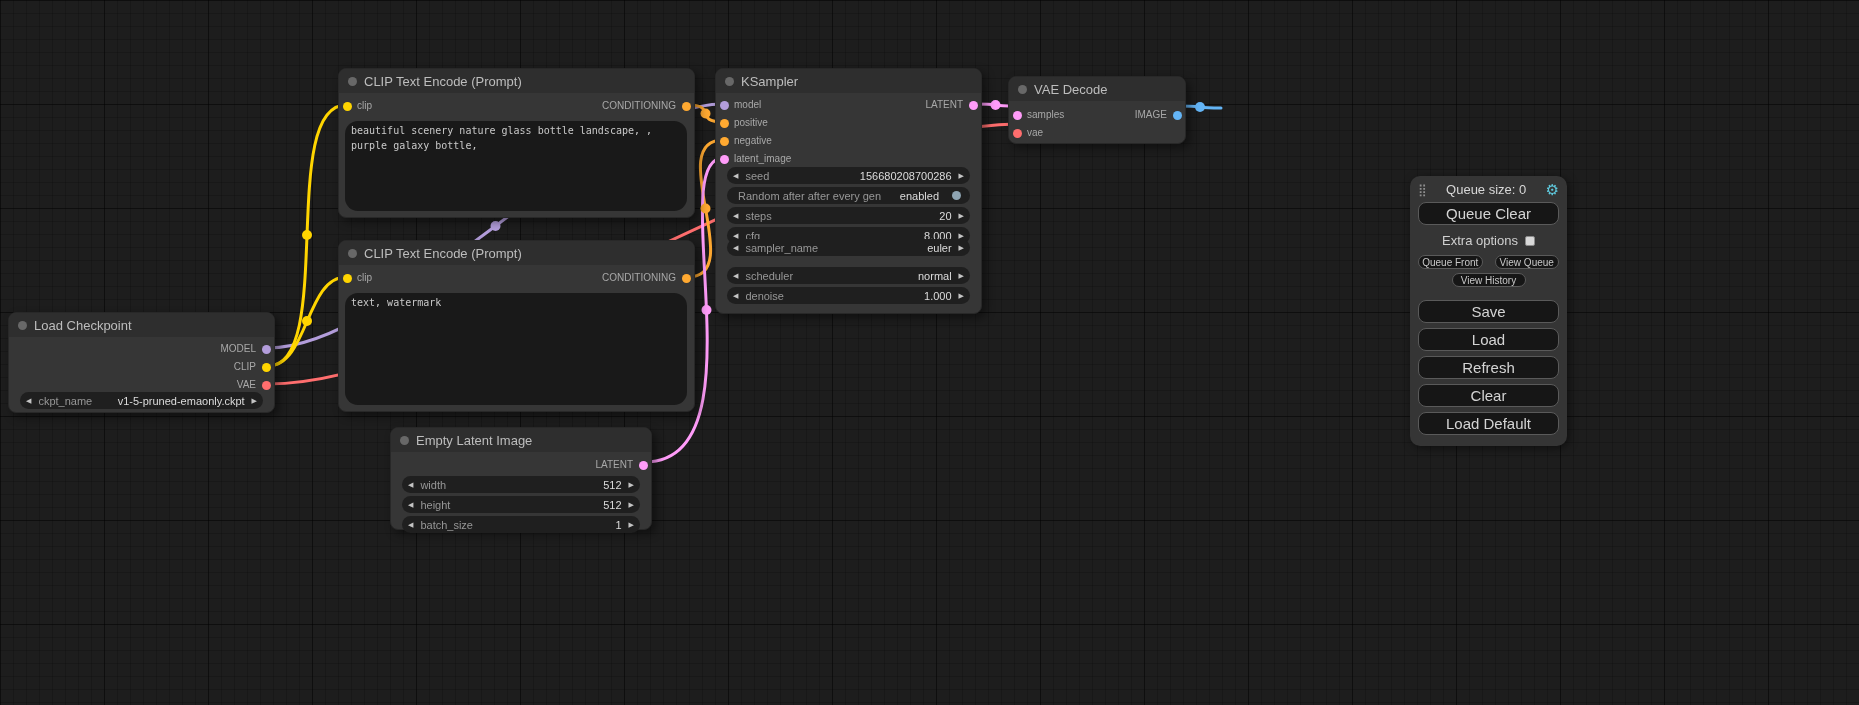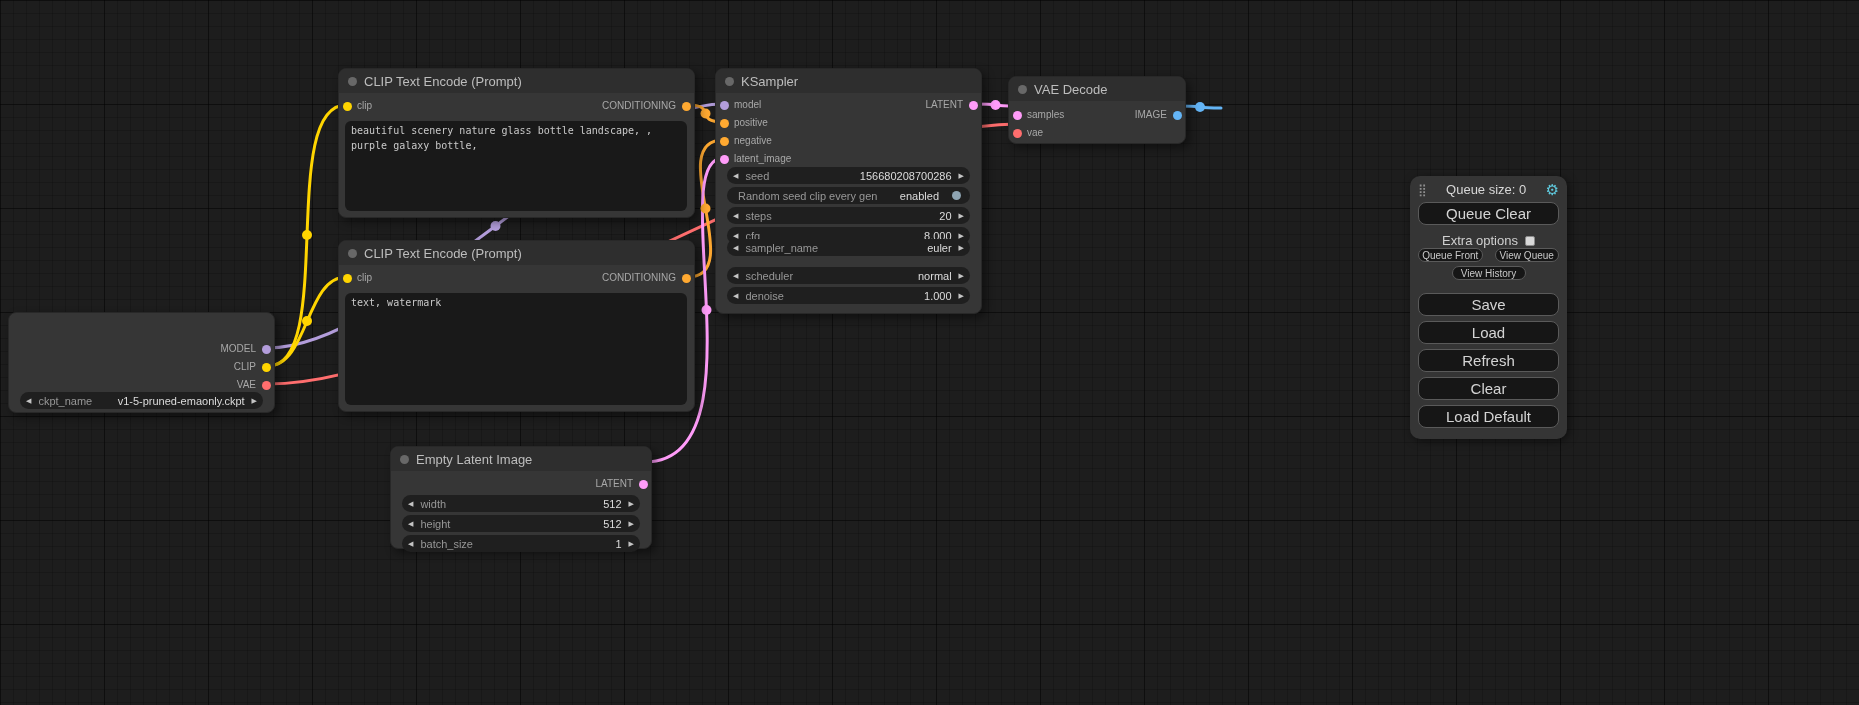--- a/index.html
+++ b/index.html
@@ -37,41 +37,41 @@
 
   .widget { position:absolute; left:11px; right:11px; height:17px; background:#1f1f1f;
     border-radius:9px; display:flex; align-items:center; padding:0 6px; font-size:11px; }
   .warrow { font-size:7px; color:#c4c4c4; flex:none; line-height:1; }
   .wname  { color:#979797; margin-left:7px; white-space:nowrap; flex:none; }
   .wvalue { flex:1; text-align:right; color:#dcdcdc; margin:0 7px; white-space:nowrap; overflow:hidden; }
   .widget.toggle { padding:0 9px; }
   .widget.toggle .wname { margin-left:2px; }
   .knob { width:9px; height:9px; border-radius:50%; margin-left:6px; flex:none; }
 
-  .prompt { position:absolute; left:6px; right:7px; background:#191919; border-radius:6px;
+  .prompt { position:absolute; left:6px; right:7px; background:#191919; border-radius:13px;
     font-family:"DejaVu Sans Mono", monospace; font-size:10px; line-height:1.45;
     color:#c9c9c9; padding:3px 6px; white-space:pre-wrap; word-break:break-word; overflow:hidden; }
 
   
   #menu { position:absolute; left:1410px; top:176px; width:157px; z-index:3;
     background:#353535; border-radius:10px; box-shadow:2px 2px 9px rgba(0,0,0,0.5);
     padding:6px 8px 11px; }
   .mhead { display:flex; align-items:center; justify-content:space-between;
     color:#d8d8d8; font-size:13px; margin-bottom:4px; }
   .mdrag { color:#8f8f8f; font-size:12px; cursor:move; }
   .gear  { font-size:15px; line-height:1; cursor:pointer; }
   .btn { display:block; width:100%; background:#161616; border:1px solid #5a5a5a;
     border-radius:8px; color:#d4d4d4; font-family:inherit; font-size:15px;
     height:23px; line-height:20px; text-align:center; margin-top:5px; cursor:pointer; }
   .btn.mt12 { margin-top:13px; }
   .extra { display:flex; align-items:center; justify-content:center; gap:7px;
     margin-top:8px; font-size:13px; color:#d0d0d0; }
   .checkbox { width:10px; height:10px; background:#d8d8d8; border:1px solid #8a8a8a;
     border-radius:2px; cursor:pointer; }
-  .minirow { display:flex; gap:12px; }
+  .minirow { display:flex; gap:12px; margin-top:7px; }
   .minibtn { flex:1; background:#161616; border:1px solid #5a5a5a; border-radius:7px;
     color:#c8c8c8; font-family:inherit; font-size:10px; height:14px; line-height:11px;
     text-align:center; padding:0; cursor:pointer; }
   .minibtn.center { display:block; flex:none; width:74px; margin:4px auto 13px; }
 </style>
 </head>
 <body>
 
 <div id="canvas">
 
@@ -90,20 +90,24 @@
     <circle cx="307" cy="235" r="5" fill="#FFD500"></circle>
     <circle cx="307" cy="321" r="5" fill="#FFD500"></circle>
     <circle cx="705.5" cy="113.5" r="5" fill="#FFA931"></circle>
     <circle cx="705.5" cy="208.5" r="5" fill="#FFA931"></circle>
     <circle cx="706.5" cy="310" r="5" fill="#FF9CF9"></circle>
     <circle cx="995.5" cy="105" r="5" fill="#FF9CF9"></circle>
     <circle cx="1200" cy="107" r="5" fill="#64B5F6"></circle>
   </svg>
 
   <div class="node" style="left:8px; top:312px; width:267px; height:101px;">
+    <div class="nhead">
+      <span class="ndot"></span>
+      <span class="ntitle">Load Checkpoint</span>
+    </div>
     <div class="slot out" style="top:29px">
       <span>MODEL</span>
       <span class="sdot" style="background: rgb(179, 157, 219);"></span>
     </div>
     <div class="slot out" style="top:47px">
       <span>CLIP</span>
       <span class="sdot" style="background: rgb(255, 213, 0);"></span>
     </div>
     <div class="slot out" style="top:65px">
       <span>VAE</span>
@@ -142,21 +146,21 @@
       <span class="sdot" style="background: rgb(255, 213, 0);"></span>
       <span>clip</span>
     </div>
     <div class="slot out" style="top:30px">
       <span>CONDITIONING</span>
       <span class="sdot" style="background: rgb(255, 169, 49);"></span>
     </div>
     <div class="prompt" style="top:52px; height:112px;">text, watermark</div>
   </div>
 
-  <div class="node" style="left:390px; top:446px; width:262px; height:103px;">
+  <div class="node" style="left:390px; top:427px; width:262px; height:103px;">
     <div class="nhead">
       <span class="ndot"></span>
       <span class="ntitle">Empty Latent Image</span>
     </div>
     <div class="slot out" style="top:30px">
       <span>LATENT</span>
       <span class="sdot" style="background: rgb(255, 156, 249);"></span>
     </div>
     <div class="widget" style="top:48px">
       <span class="warrow">◀</span>
@@ -203,21 +207,21 @@
       <span>LATENT</span>
       <span class="sdot" style="background: rgb(255, 156, 249);"></span>
     </div>
     <div class="widget" style="top:98px">
       <span class="warrow">◀</span>
       <span class="wname">seed</span>
       <span class="wvalue">156680208700286</span>
       <span class="warrow">▶</span>
     </div>
     <div class="widget toggle" style="top:118px">
-      <span class="wname">Random seed clip every gen</span>
+      <span class="wname">Random after after every gen</span>
       <span class="wvalue">enabled</span>
       <span class="knob" style="background: rgb(142, 164, 178);"></span>
     </div>
     <div class="widget" style="top:138px">
       <span class="warrow">◀</span>
       <span class="wname">steps</span>
       <span class="wvalue">20</span>
       <span class="warrow">▶</span>
     </div>
     <div class="widget" style="top:158px">

